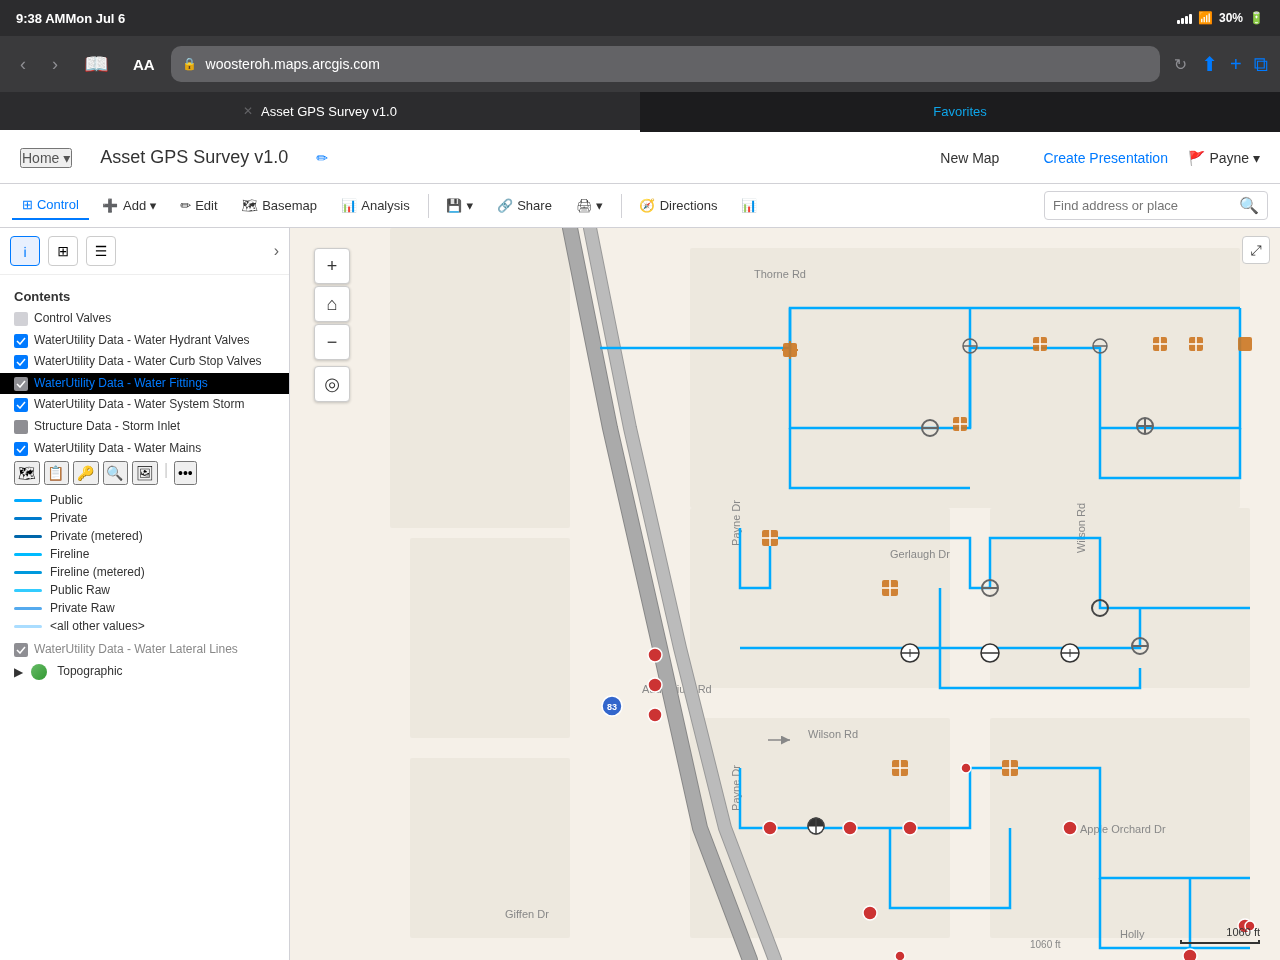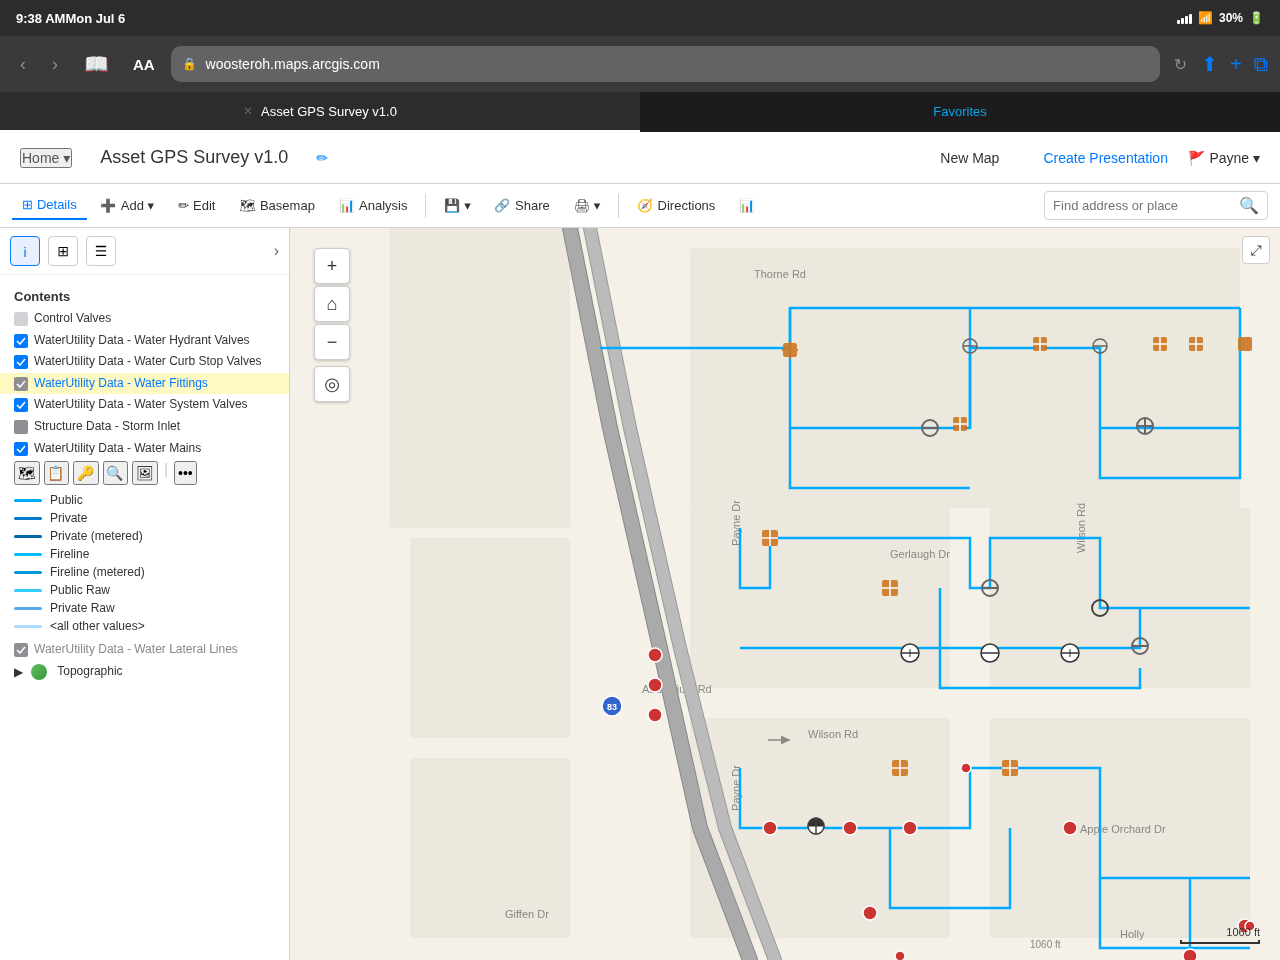--- a/index.html
+++ b/index.html
@@ -173,21 +173,21 @@
     .section-title { font-size: 13px; font-weight: 600; color: #333; padding: 6px 14px 4px; }
     .layer-item {
       display: flex;
       align-items: flex-start;
       padding: 3px 14px;
       font-size: 12px;
       color: #333;
       cursor: pointer;
       gap: 6px;
     }
-    .layer-item.highlighted { background: #fef9c3; text-align: right; }
+    .layer-item.highlighted { background: #000000; text-align: right; }
     .layer-check { width: 14px; height: 14px; border-radius: 2px; background: #007aff; display: flex; align-items: center; justify-content: center; flex-shrink: 0; margin-top: 1px; }
     .layer-check.unchecked { background: #d1d1d6; }
     .layer-check.partial { background: #8e8e93; }
     .layer-check svg { fill: white; }
     .layer-label { line-height: 1.3; }
     .layer-label a { color: #007aff; text-decoration: none; }
 
     
     .legend-container { padding: 4px 14px; }
     .legend-row { display: flex; align-items: center; gap: 8px; padding: 2px 0; font-size: 12px; color: #333; }
@@ -317,21 +317,21 @@
     <button class="user-btn">
       <span>🚩</span>
       <span>Payne ▾</span>
     </button>
   </div>
 </div>
 
 <div class="toolbar">
   <button class="toolbar-btn active">
     <span>⊞</span>
-    <span>Details</span>
+    <span>Control</span>
   </button>
   <button class="toolbar-btn">
     <span>➕</span>
     <span>Add ▾</span>
   </button>
   <button class="toolbar-btn">
     <span>✏</span>
     <span>Edit</span>
   </button>
   <button class="toolbar-btn">
@@ -417,21 +417,21 @@
         </div>
         <span class="layer-label"><a href="#">WaterUtility Data - Water Fittings</a></span>
       </div>
 
       <div class="layer-item">
         <div class="layer-check">
           <svg width="10" height="8" viewBox="0 0 10 8">
               <path d="M1 4l3 3 5-6" stroke="white" stroke-width="1.5" fill="none"></path>
             </svg>
         </div>
-        <span class="layer-label">WaterUtility Data - Water System Valves</span>
+        <span class="layer-label">WaterUtility Data - Water System Storm</span>
       </div>
 
       <div class="layer-item">
         <div class="layer-check partial"></div>
         <span class="layer-label">Structure Data - Storm Inlet</span>
       </div>
 
       <div class="layer-item">
         <div class="layer-check">
           <svg width="10" height="8" viewBox="0 0 10 8">

